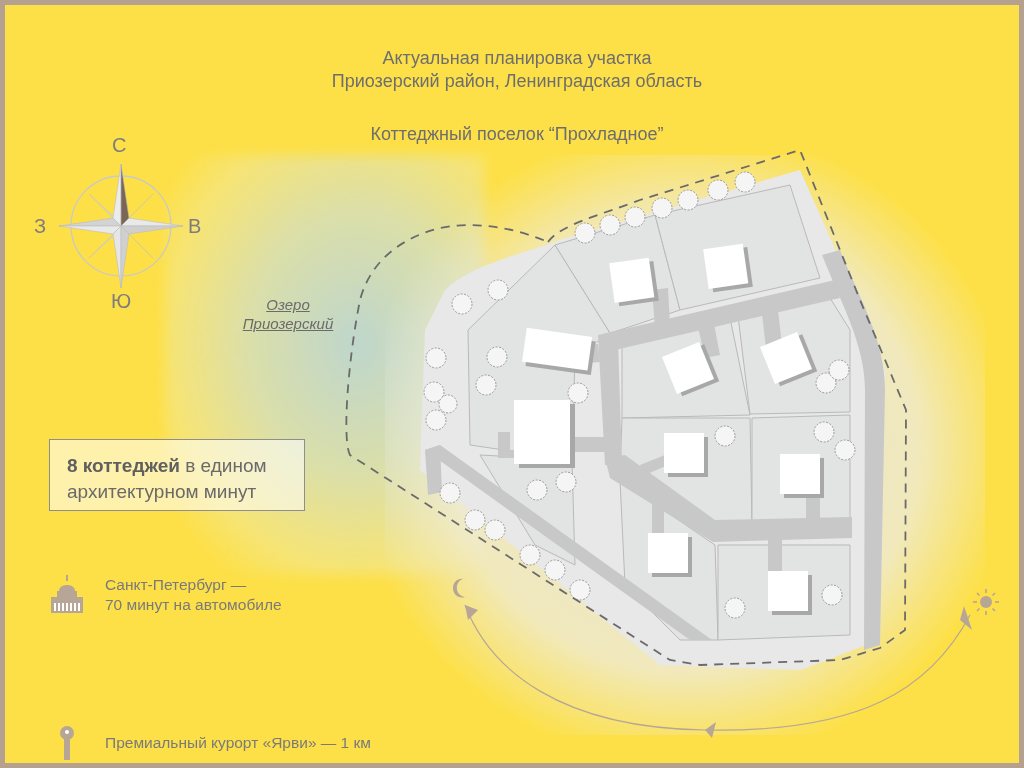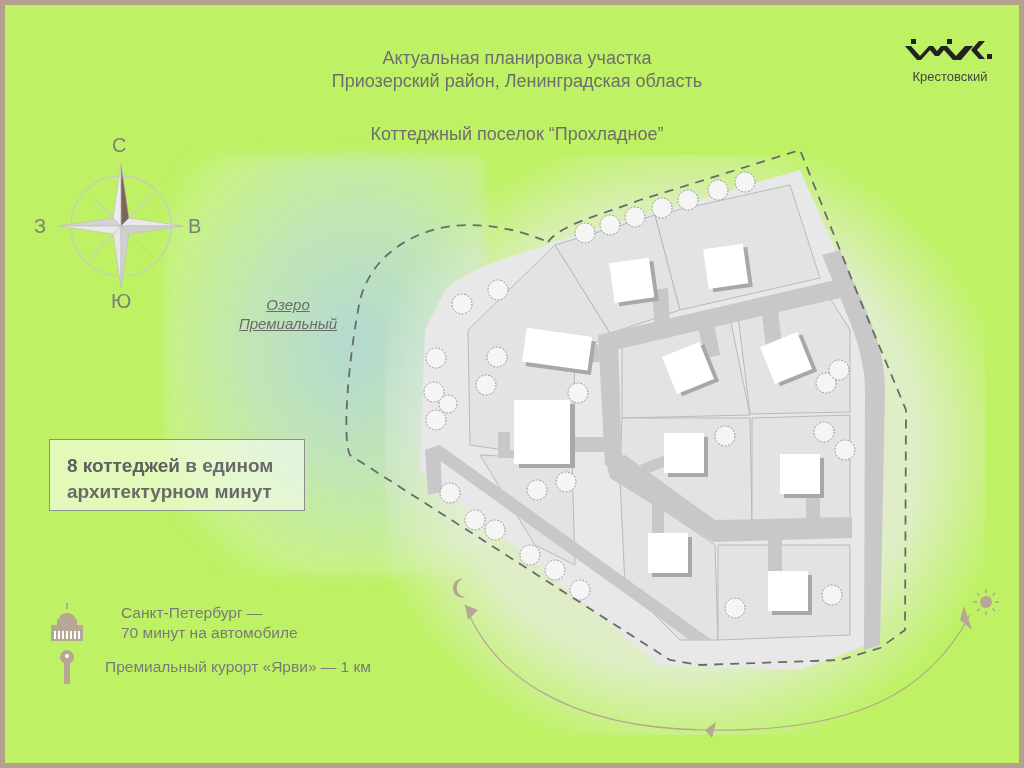--- a/index.html
+++ b/index.html
@@ -1,19 +1,19 @@
 <!DOCTYPE html>
 <html><head>
 <meta charset="utf-8">
 <style>
   html, body { margin: 0; padding: 0; }
   body { width: 1024px; height: 768px; overflow: hidden; background: #ffffff; }
   .frame {
     position: absolute; left: 0; top: 0; width: 1024px; height: 768px;
-    box-sizing: border-box; border: 5px solid #b5a190; background: #bef264; overflow: hidden;
+    box-sizing: border-box; border: 5px solid #b5a190; background: #fde047; overflow: hidden;
   }
   .lake-glow {
     position: absolute; left: 160px; top: 150px; width: 320px; height: 420px;
     background: radial-gradient(ellipse at 60% 45%, rgba(178,212,228,0.85) 0%, rgba(196,222,235,0.6) 40%, rgba(230,242,248,0.25) 70%, rgba(255,255,255,0) 85%);
     filter: blur(6px);
   }
   .land-glow {
     position: absolute; left: 380px; top: 150px; width: 600px; height: 580px;
     background: radial-gradient(ellipse at 50% 50%, rgba(225,226,227,0.9) 0%, rgba(236,237,238,0.7) 55%, rgba(255,255,255,0) 78%);
   }
@@ -33,21 +33,21 @@
     position: absolute; font-family: "Liberation Sans", sans-serif; font-size: 20px; color: #7d7d7d;
   }
   .lake-label {
     position: absolute; left: 228px; top: 290px; width: 110px; text-align: center;
     font-family: "Liberation Sans", sans-serif; font-style: italic; font-size: 15px;
     line-height: 19px; color: #6b6b6b; text-decoration: underline;
   }
   .highlight-box {
     position: absolute; left: 44px; top: 434px; width: 256px; height: 72px; box-sizing: border-box;
     border: 1.5px solid #8e8e8e; background: rgba(255,255,255,0.55);
-    padding: 13px 1px 0 17px; font-family: "Liberation Sans", sans-serif; font-size: 19px; line-height: 26px; color: #6a6a6a; font-weight: bold;
+    padding: 13px 1px 0 17px; font-family: "Liberation Sans", sans-serif; font-size: 19px; line-height: 26px; color: #6a6a6a;
   }
   .highlight-box b { color: #5f5f5f; }
   .feature {
     position: absolute; left: 40px; display: flex; align-items: center;
     font-family: "Liberation Sans", sans-serif; font-size: 15.5px; line-height: 20px; color: #7a7a7a;
   }
   .feature .ico { width: 44px; height: 44px; margin-right: 16px; display: flex; align-items: center; justify-content: center; }
   .map { position: absolute; left: 0; top: 0; }
 </style>
 </head>
@@ -57,32 +57,20 @@
 
   <div class="lake-glow"></div>
   <div class="land-glow"></div>
 
   <div class="title t1">
     <div>Актуальная планировка участка</div>
     <div>Приозерский район, Ленинградская область</div>
   </div>
   <div class="title t3">Коттеджный поселок “Прохладное”</div>
 
-  <div class="logo">
-    <svg width="94" height="26" viewBox="0 0 94 26">
-      <g fill="#222">
-        <rect x="8" y="2" width="5" height="5"></rect>
-        <polygon points="2,9 8,9 17,19 26,9 30,9 34,14 38,9 44,9 53,19 62,9 70,9 58,23 50,23 41,13 36,19 32,19 27,13 18,23 14,23"></polygon>
-        <rect x="44" y="2" width="5" height="5"></rect>
-        <polygon points="76,4 82,4 74,13 82,22 76,22 68,13"></polygon>
-        <rect x="84" y="17" width="5" height="5"></rect>
-      </g>
-    </svg>
-    <div class="logo-label">Крестовский</div>
-  </div>
 
   <div class="compass">
     <svg width="180" height="180" viewBox="0 0 180 180">
       <circle cx="96" cy="96" r="50" fill="none" stroke="#c9c9c9" stroke-width="1.3"></circle>
 
       <g fill="#d7d7d7" stroke="#c4c4c4" stroke-width="0.6">
         <polygon points="96,96 64,64 90,88"></polygon>
         <polygon points="96,96 128,64 104,88"></polygon>
         <polygon points="96,96 64,128 90,104"></polygon>
         <polygon points="96,96 128,128 104,104"></polygon>
@@ -100,21 +88,21 @@
       </g>
     </svg>
     <div class="compass-label" style="left:87px;top:4px;">С</div>
     <div class="compass-label" style="left:9px;top:85px;">З</div>
     <div class="compass-label" style="left:163px;top:85px;">В</div>
     <div class="compass-label" style="left:86px;top:160px;">Ю</div>
   </div>
 
   <div class="lake-label">
     <div>Озеро</div>
-    <div>Премиальный</div>
+    <div>Приозерский</div>
   </div>
 
   <svg class="map" width="1014" height="758" viewBox="5 5 1014 758">
 
     <path d="M445,290 C470,265 520,255 560,240 L800,170 L840,260 L885,370 L880,640 L800,670 L660,665 L420,470 L425,330 Z" fill="#e8e8e8"></path>
 
     <g fill="#e2e3e3" stroke="#b9b9b9" stroke-width="1">
       <polygon points="468,330 555,245 610,333 575,357 572,460 470,445"></polygon>
       <polygon points="555,245 655,215 680,310 620,330 610,333"></polygon>
       <polygon points="655,215 790,185 820,278 680,310"></polygon>
@@ -247,21 +235,21 @@
 
   <svg style="position:absolute;left:446px;top:572px;" width="20" height="24" viewBox="0 0 20 24">
     <path d="M12,2 C4,4 3,18 14,20 C8,22 2,18 2,11 C2,5 7,1 12,2 Z" fill="#b7a695"></path>
   </svg>
 
   <div class="highlight-box">
     <div><b>8 коттеджей</b><span> в едином</span></div>
     <div>архитектурном минут</div>
   </div>
 
-  <div class="feature" style="top:596px;gap:16px;">
+  <div class="feature" style="top:568px;">
     <div class="ico">
       <svg width="40" height="44" viewBox="0 0 40 44">
         <g fill="#b7a695">
           <rect x="19" y="2" width="2" height="6"></rect>
           <path d="M12,18 C12,10 28,10 28,18 Z"></path>
           <rect x="10" y="18" width="20" height="6"></rect>
           <rect x="4" y="24" width="32" height="4"></rect>
           <rect x="4" y="28" width="32" height="12"></rect>
         </g>
         <g fill="#ffffff">
@@ -275,21 +263,21 @@
         </g>
       </svg>
     </div>
     <div>
       <div>Санкт-Петербург —</div>
       <div>70 минут на автомобиле</div>
     </div>
   </div>
 
 
-  <div class="feature" style="top:640px;">
+  <div class="feature" style="top:716px;">
     <div class="ico">
       <svg width="20" height="36" viewBox="0 0 20 36">
         <circle cx="10" cy="8" r="7" fill="#b7a695"></circle>
         <circle cx="10" cy="7" r="2" fill="#ffffff"></circle>
         <rect x="7" y="13" width="6" height="22" fill="#b7a695"></rect>
       </svg>
     </div>
     <div>Премиальный курорт «Ярви» — 1 км</div>
   </div>
 

